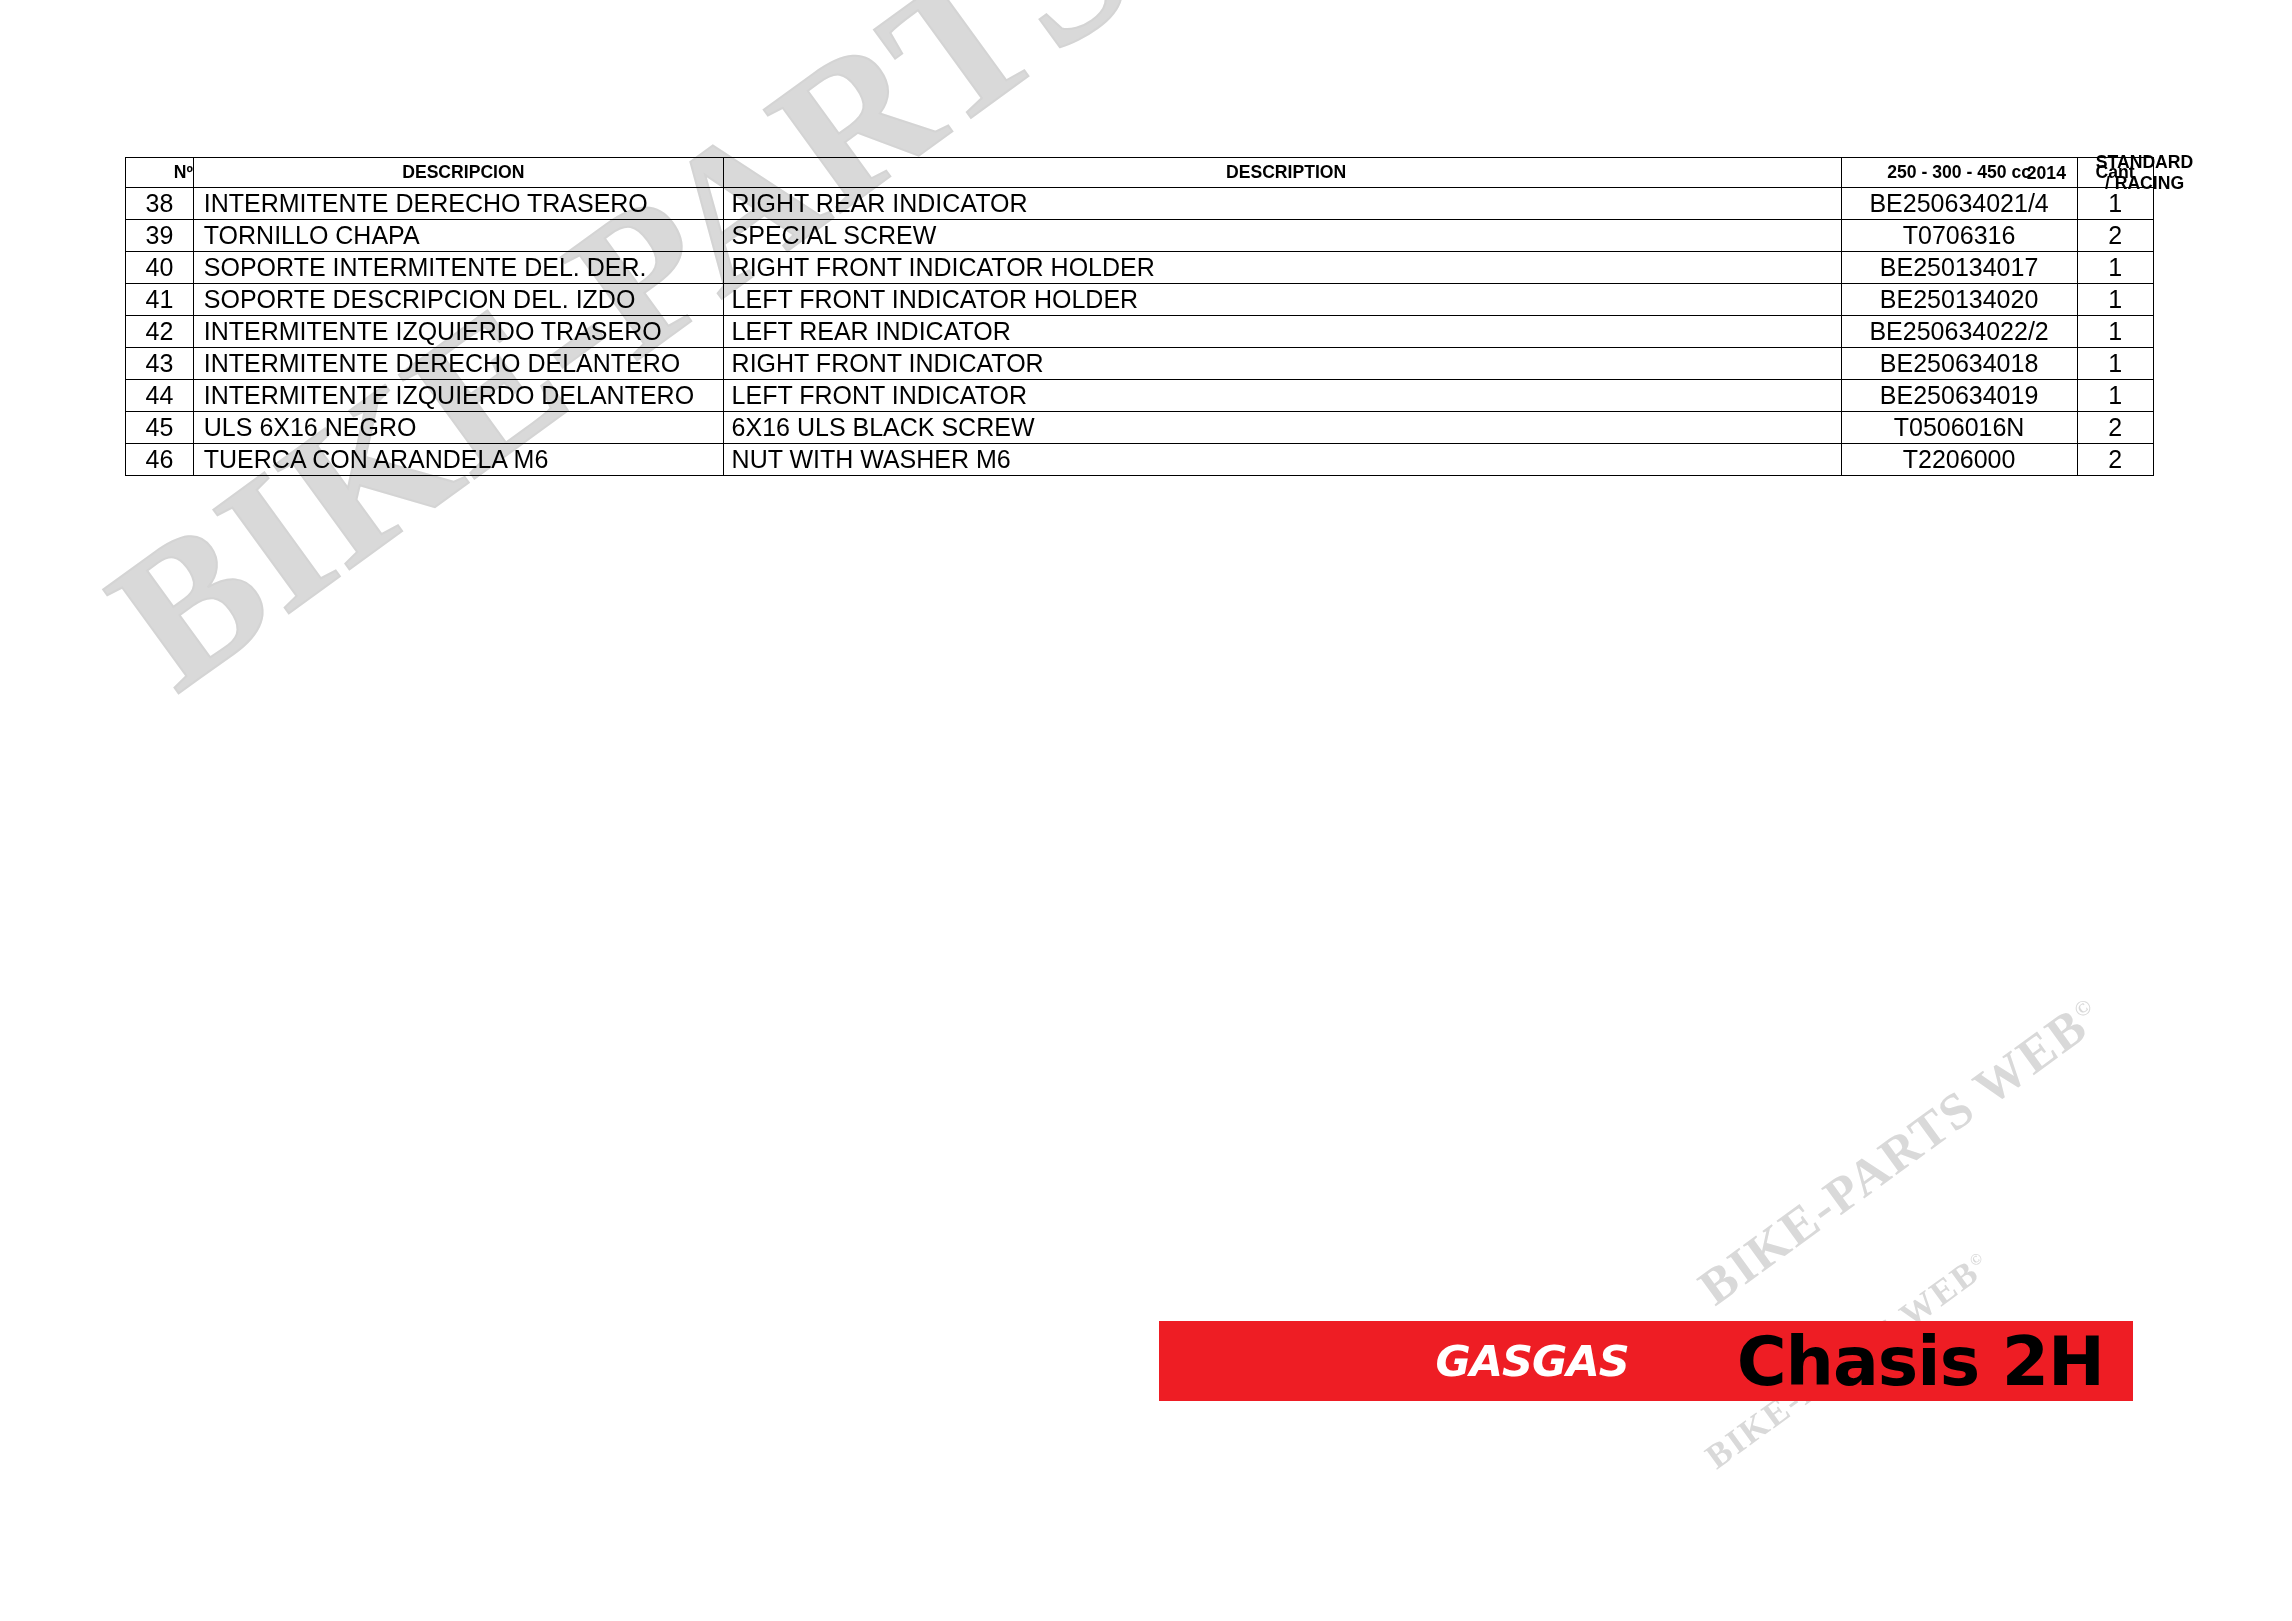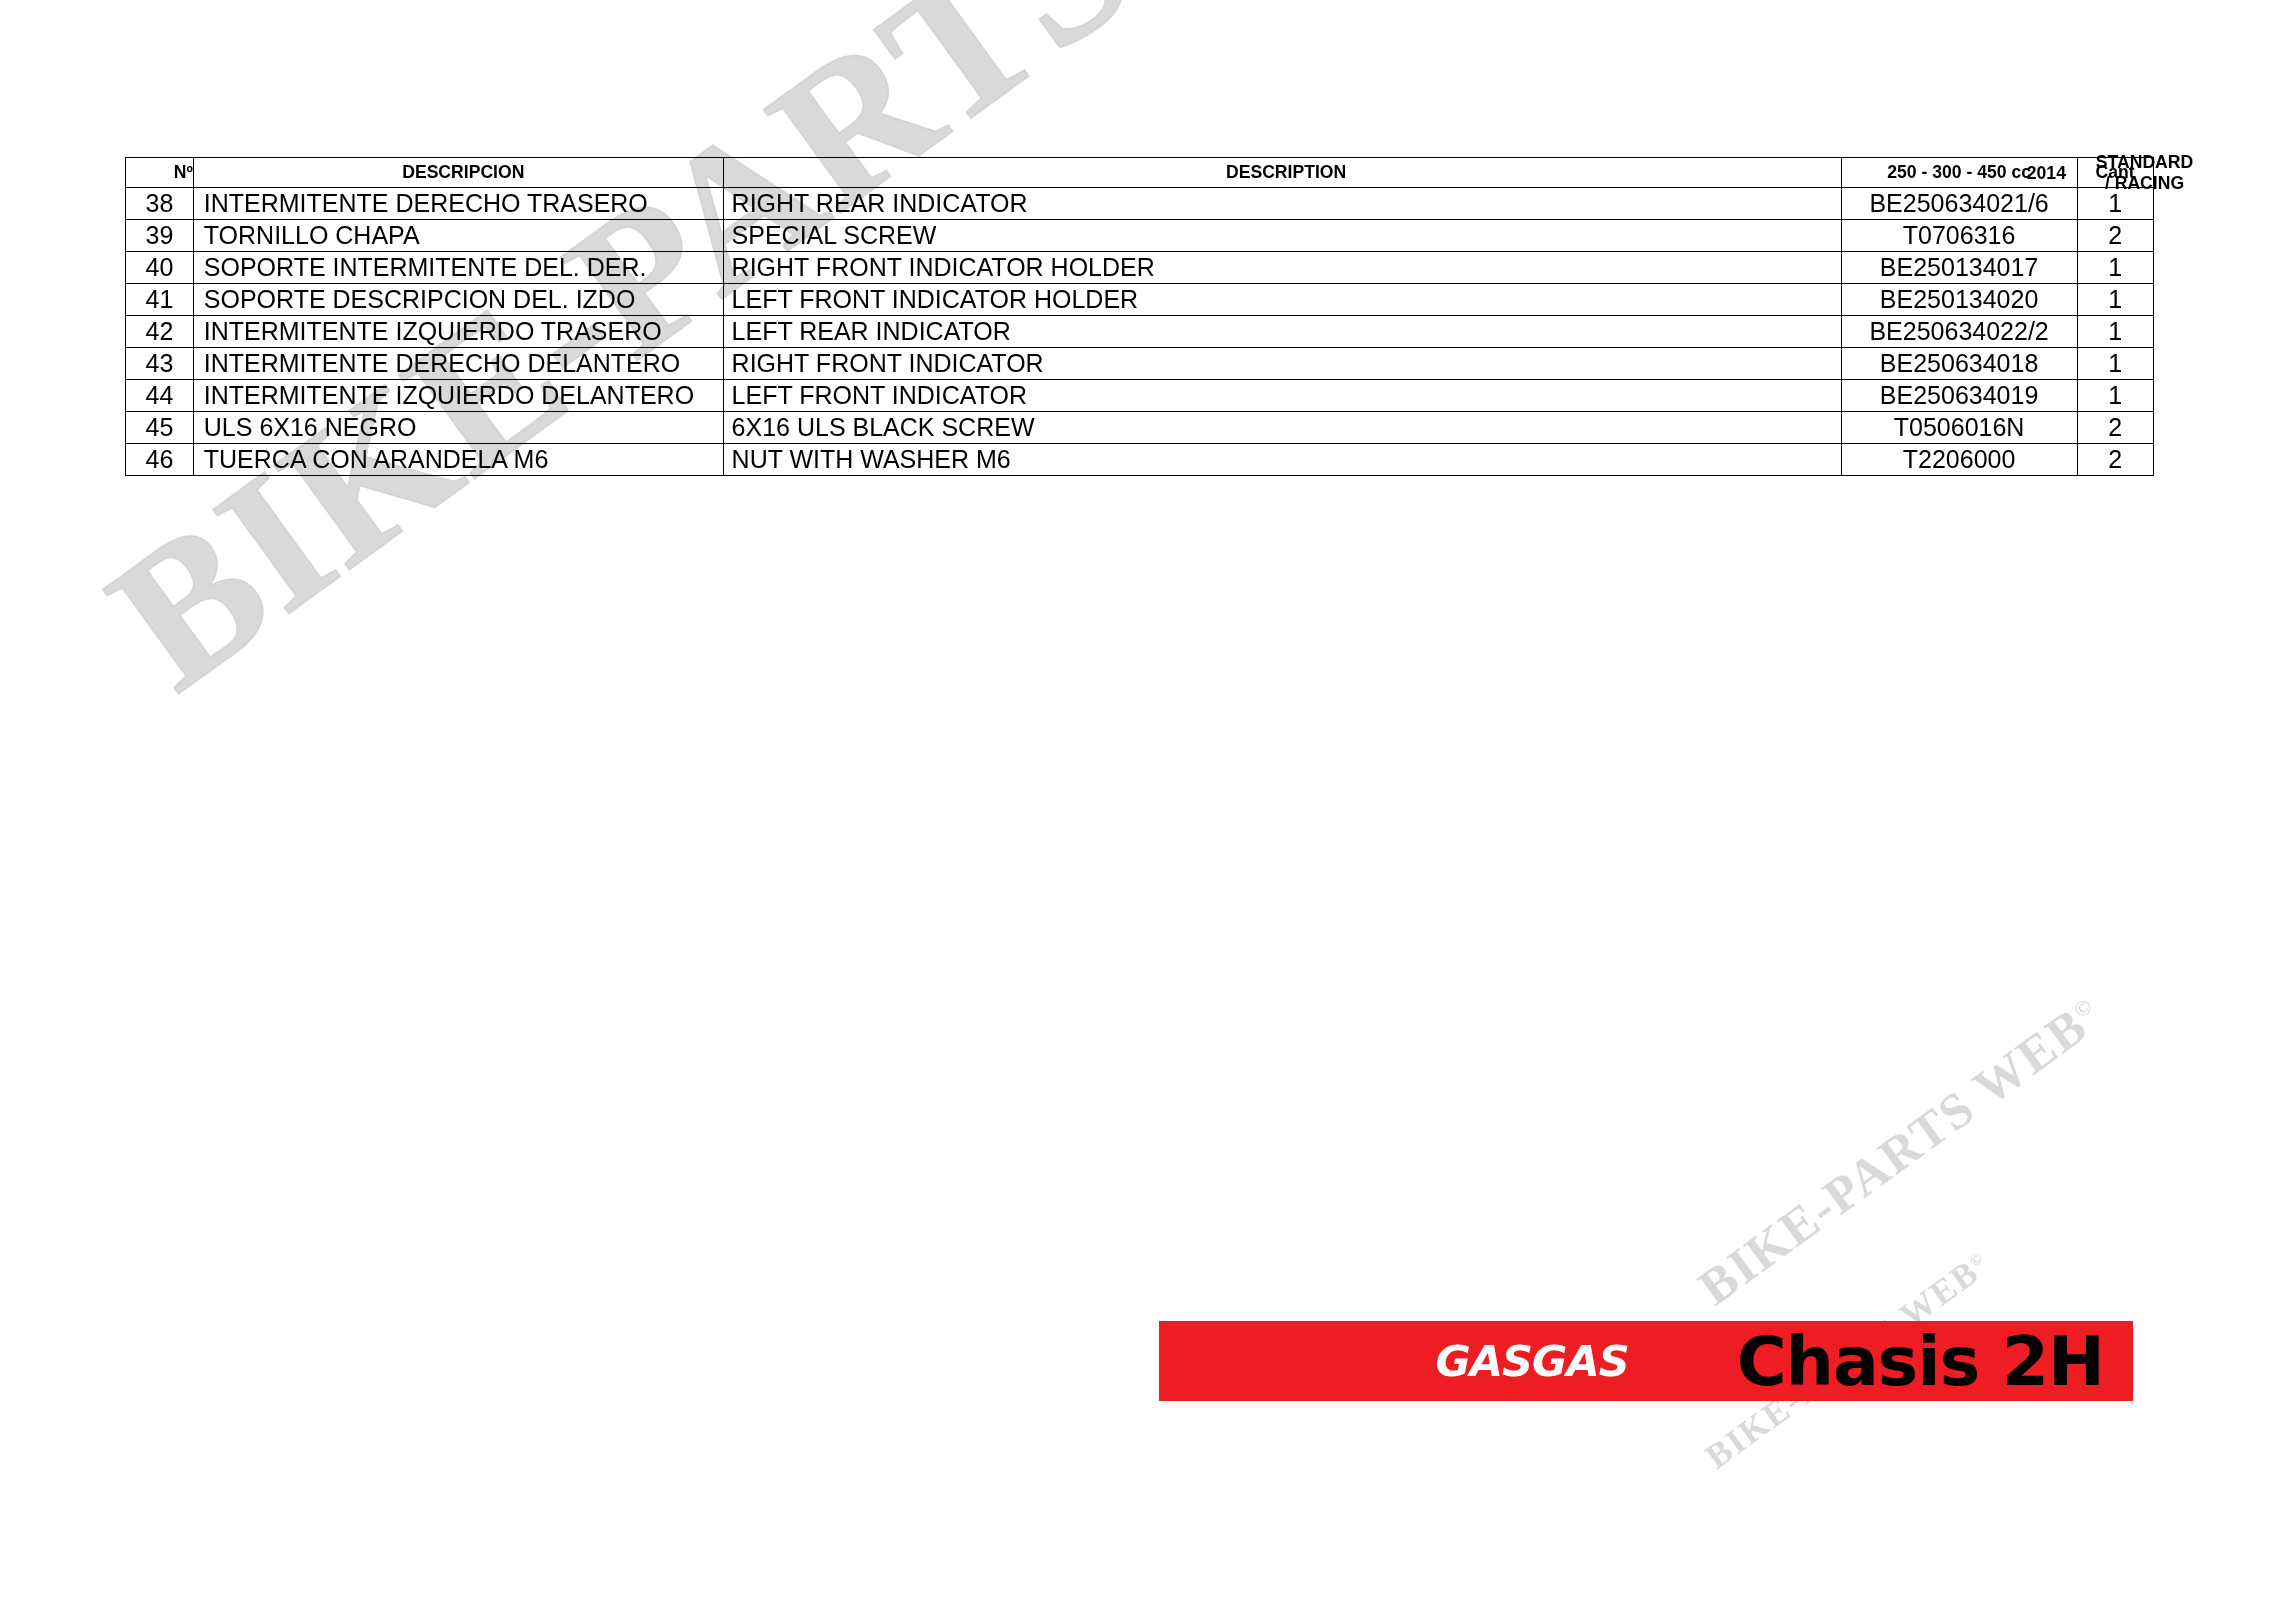--- a/index.html
+++ b/index.html
@@ -163,21 +163,21 @@
       </th>
       <th class="col-ref">250 - 300 - 450 cc</th>
       <th class="col-cant">Cant</th>
     </tr>
   </thead>
   <tbody>
     <tr>
       <td class="col-no">38</td>
       <td class="col-desc-es">INTERMITENTE DERECHO TRASERO</td>
       <td class="col-desc-en">RIGHT REAR INDICATOR</td>
-      <td class="col-ref">BE250634021/6</td>
+      <td class="col-ref">BE250634021/4</td>
       <td class="col-cant">1</td>
     </tr>
     <tr>
       <td class="col-no">39</td>
       <td class="col-desc-es">TORNILLO CHAPA</td>
       <td class="col-desc-en">SPECIAL SCREW</td>
       <td class="col-ref">T0706316</td>
       <td class="col-cant">2</td>
     </tr>
     <tr>

